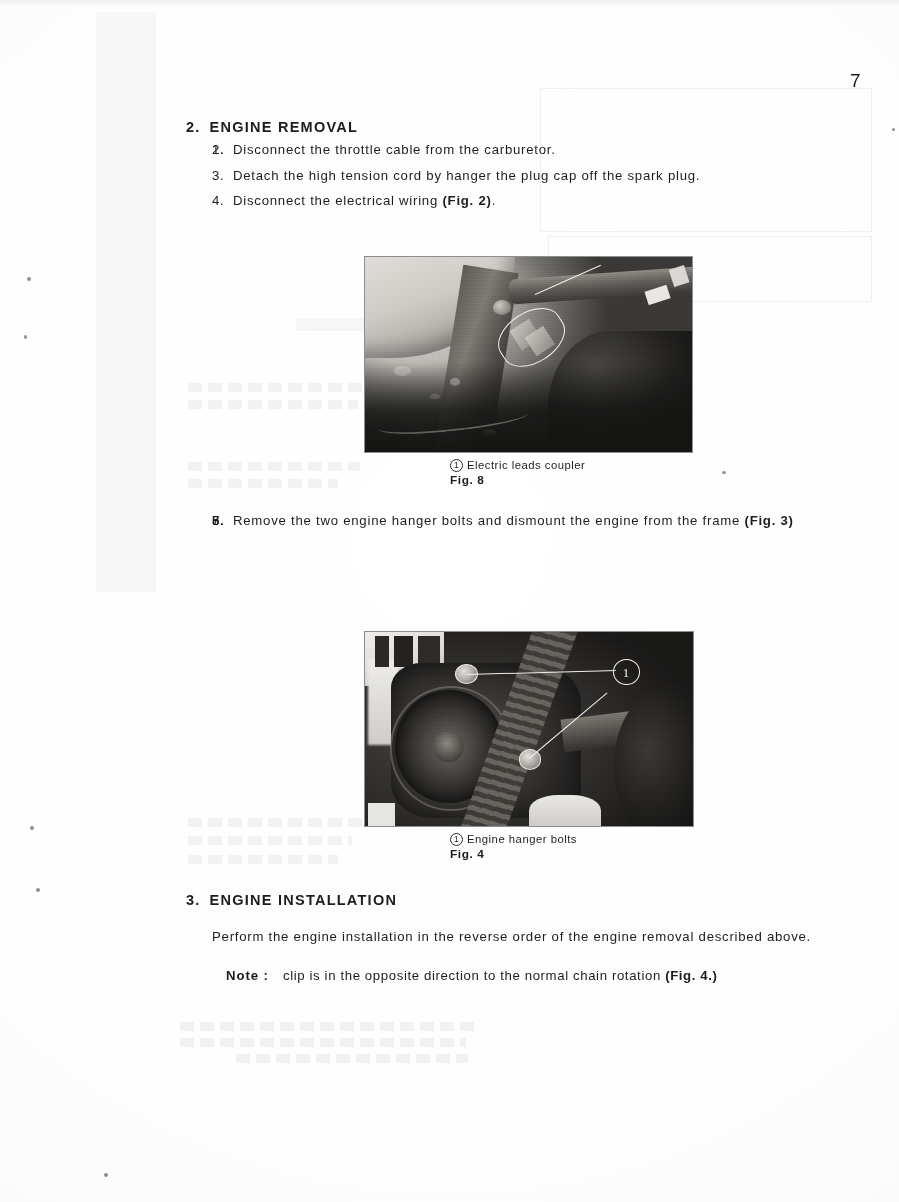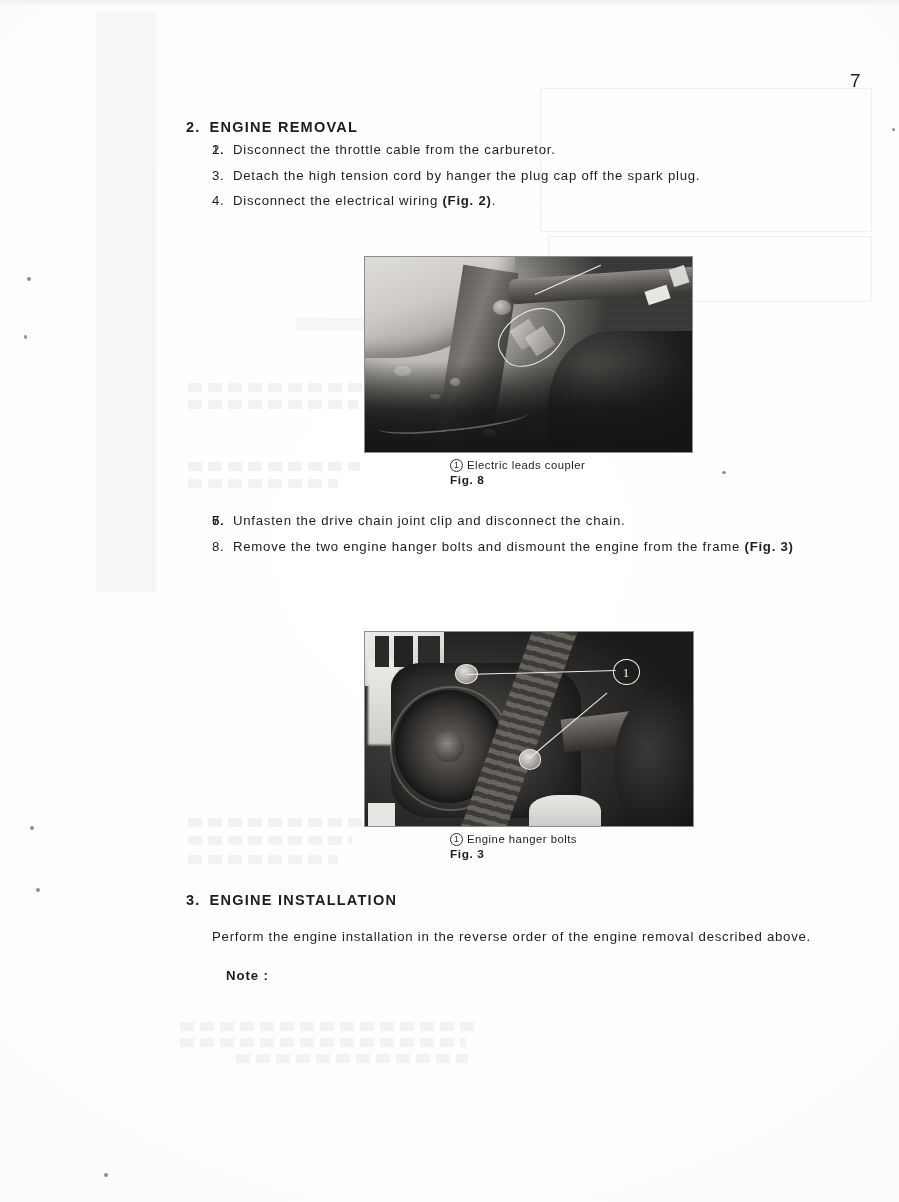--- a/index.html
+++ b/index.html
@@ -528,21 +528,20 @@
 
     <div class="proc-list" style="top:508px;">
       <div class="proc-item">
         <span class="idx">5.</span>
       </div>
       <div class="proc-item">
         <span class="idx">6.</span>
       </div>
       <div class="proc-item">
         <span class="idx">7.</span>
-        <span class="txt">Unfasten the drive chain joint clip and disconnect the chain.</span>
       </div>
       <div class="proc-item">
         <span class="idx">8.</span>
         <span class="txt">Remove the two engine hanger bolts and dismount the engine from the frame </span><b>(Fig. 3)</b>
       </div>
     </div>
 
     <div class="figure" style="left:364px; top:631px;">
       <div class="photo" style="width:330px; height:196px;">
         <div class="p3-base"></div>
@@ -560,29 +559,30 @@
         <div class="p3-bolt top"></div>
         <div class="p3-bolt bottom"></div>
         <div class="p3-leader l-top"></div>
         <div class="p3-leader l-bottom"></div>
         <div class="p3-callout-circle">1</div>
         <div class="p3-grain"></div>
       </div>
       <div class="fig-caption" style="left:86px; top:201px;">
         <span class="circled">1</span><span>Engine hanger bolts</span>
       </div>
-      <div class="fig-label" style="left:86px; top:216px;">Fig. 3</div>
+      <div class="fig-label" style="left:86px; top:216px;">Fig. 4</div>
     </div>
 
     <div class="section-heading" style="left:186px; top:892px;">
       <span class="num">3.</span><span>ENGINE INSTALLATION</span>
     </div>
 
     <div class="body-para" style="left:212px; top:925px;">Perform the engine installation in the reverse order of the engine removal described above.</div>
 
     <div class="note-block" style="top:964px;margin-left:15px;">
       <span class="note-label">Note :</span>
       <div class="note-body">
+        <span class="l"><span>clip is in the opposite direction to the normal chain rotation </span><b>(Fig. 4.)</b></span>
       </div>
     </div>
 
   </div>
 </div>
 
 </body></html>

